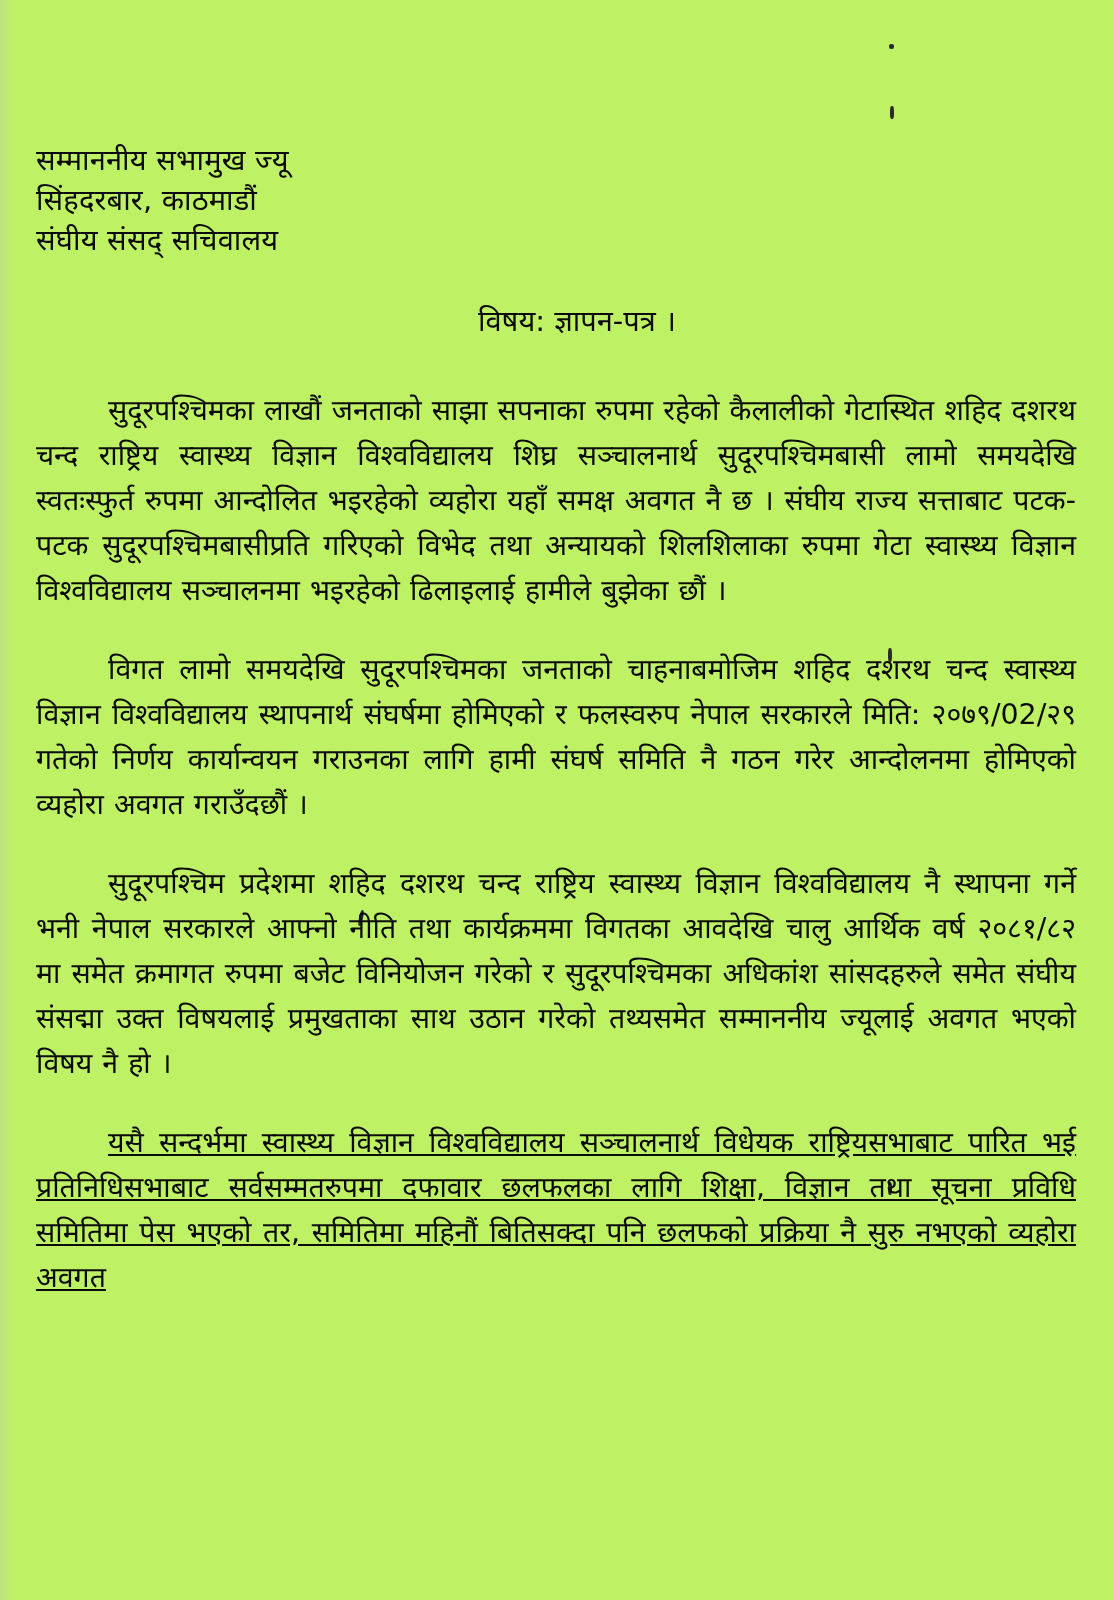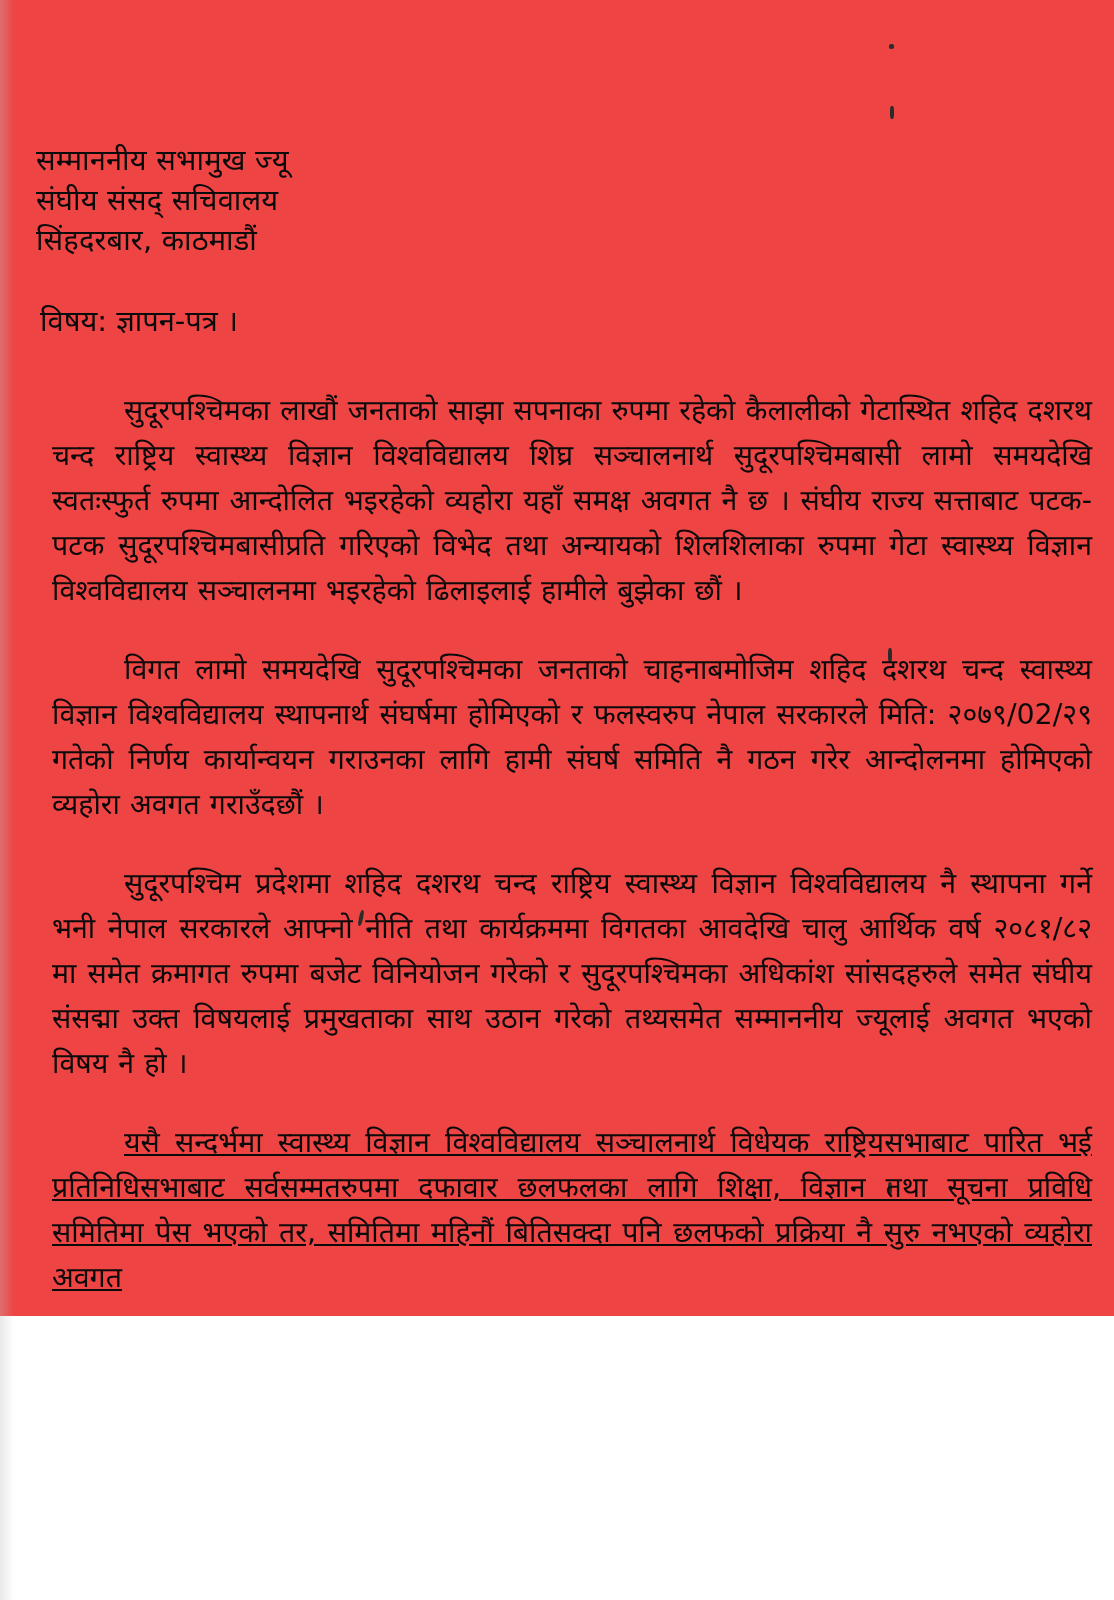--- a/index.html
+++ b/index.html
@@ -11,49 +11,49 @@
     width: 1114px;
     height: 1600px;
     font-family: "DejaVu Sans", sans-serif;
     color: #0a0a0a;
     position: relative;
     overflow: hidden;
   }
   .page {
     position: relative;
     width: 1114px;
-    height: 1316px;
-    background: #ef4444;
+    height: 1600px;
+    background: #bef264;
     box-sizing: border-box;
   }
   .addr-block {
     position: absolute;
     left: 36px;
     top: 140px;
     width: 640px;
   }
   .addr-line {
     font-size: 29px;
     line-height: 40px;
     letter-spacing: 0.2px;
     white-space: nowrap;
   }
   .subject {
     position: absolute;
     left: 0;
     top: 300px;
     width: 100%;
-    text-align: left;
+    text-align: center;
     font-size: 29px;
     padding-left: 40px;
     box-sizing: border-box;
   }
   .body-block {
     position: absolute;
-    left: 52px;
+    left: 36px;
     top: 388px;
     width: 1040px;
   }
   p.para {
     margin: 0 0 34px 0;
     font-size: 28.5px;
     line-height: 45px;
     text-align: justify;
     text-justify: inter-word;
     text-indent: 72px;
@@ -90,22 +90,22 @@
   <div class="edge-shadow"></div>
 
   <div class="speck s1"></div>
   <div class="speck s2"></div>
   <div class="speck s3"></div>
   <div class="speck s4"></div>
   <div class="speck s5"></div>
 
   <div class="addr-block">
     <div class="addr-line">सम्माननीय सभामुख ज्यू</div>
+    <div class="addr-line">सिंहदरबार, काठमाडौं</div>
     <div class="addr-line">संघीय संसद् सचिवालय</div>
-    <div class="addr-line">सिंहदरबार, काठमाडौं</div>
   </div>
 
   <div class="subject">विषय: ज्ञापन-पत्र ।</div>
 
   <div class="body-block">
     <p class="para">सुदूरपश्चिमका लाखौं जनताको साझा सपनाका रुपमा रहेको कैलालीको गेटास्थित शहिद दशरथ चन्द राष्ट्रिय स्वास्थ्य विज्ञान विश्वविद्यालय शिघ्र सञ्चालनार्थ सुदूरपश्चिमबासी लामो समयदेखि स्वतःस्फुर्त रुपमा आन्दोलित भइरहेको व्यहोरा यहाँ समक्ष अवगत नै छ । संघीय राज्य सत्ताबाट पटक-पटक सुदूरपश्चिमबासीप्रति गरिएको विभेद तथा अन्यायको शिलशिलाका रुपमा गेटा स्वास्थ्य विज्ञान विश्वविद्यालय सञ्चालनमा भइरहेको ढिलाइलाई हामीले बुझेका छौं ।</p>
     <p class="para">विगत लामो समयदेखि सुदूरपश्चिमका जनताको चाहनाबमोजिम शहिद दशरथ चन्द स्वास्थ्य विज्ञान विश्वविद्यालय स्थापनार्थ संघर्षमा होमिएको र फलस्वरुप नेपाल सरकारले मिति: २०७९/02/२९ गतेको निर्णय कार्यान्वयन गराउनका लागि हामी संघर्ष समिति नै गठन गरेर आन्दोलनमा होमिएको व्यहोरा अवगत गराउँदछौं ।</p>
     <p class="para">सुदूरपश्चिम प्रदेशमा शहिद दशरथ चन्द राष्ट्रिय स्वास्थ्य विज्ञान विश्वविद्यालय नै स्थापना गर्ने भनी नेपाल सरकारले आफ्नो नीति तथा कार्यक्रममा विगतका आवदेखि चालु आर्थिक वर्ष २०८१/८२ मा समेत क्रमागत रुपमा बजेट विनियोजन गरेको र सुदूरपश्चिमका अधिकांश सांसदहरुले समेत संघीय संसद्मा उक्त विषयलाई प्रमुखताका साथ उठान गरेको तथ्यसमेत सम्माननीय ज्यूलाई अवगत भएको विषय नै हो ।</p>
     <p class="para">यसै सन्दर्भमा स्वास्थ्य विज्ञान विश्वविद्यालय सञ्चालनार्थ विधेयक राष्ट्रियसभाबाट पारित भई प्रतिनिधिसभाबाट सर्वसम्मतरुपमा दफावार छलफलका लागि शिक्षा, विज्ञान तथा सूचना प्रविधि समितिमा पेस भएको तर, समितिमा महिनौं बितिसक्दा पनि छलफको प्रक्रिया नै सुरु नभएको व्यहोरा अवगत</p>
   </div>

